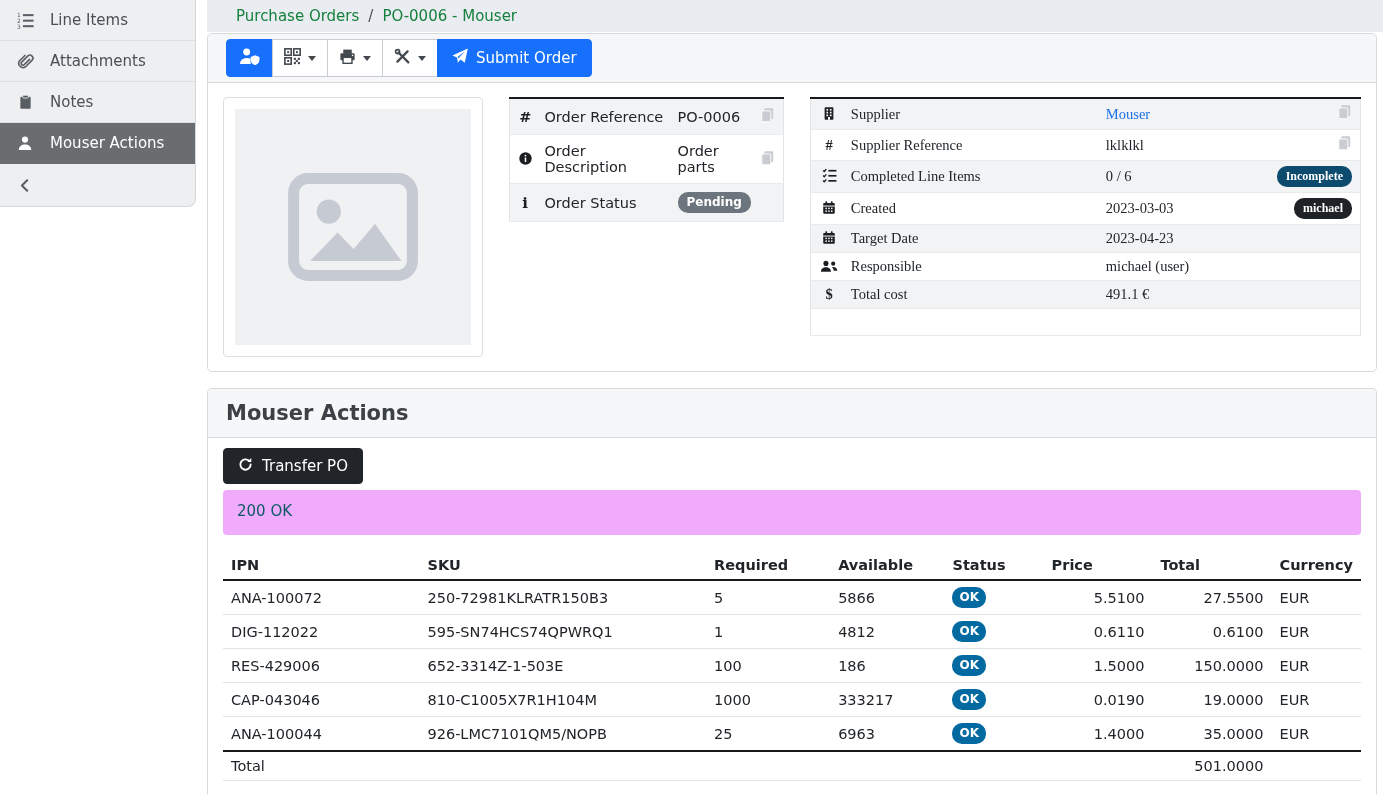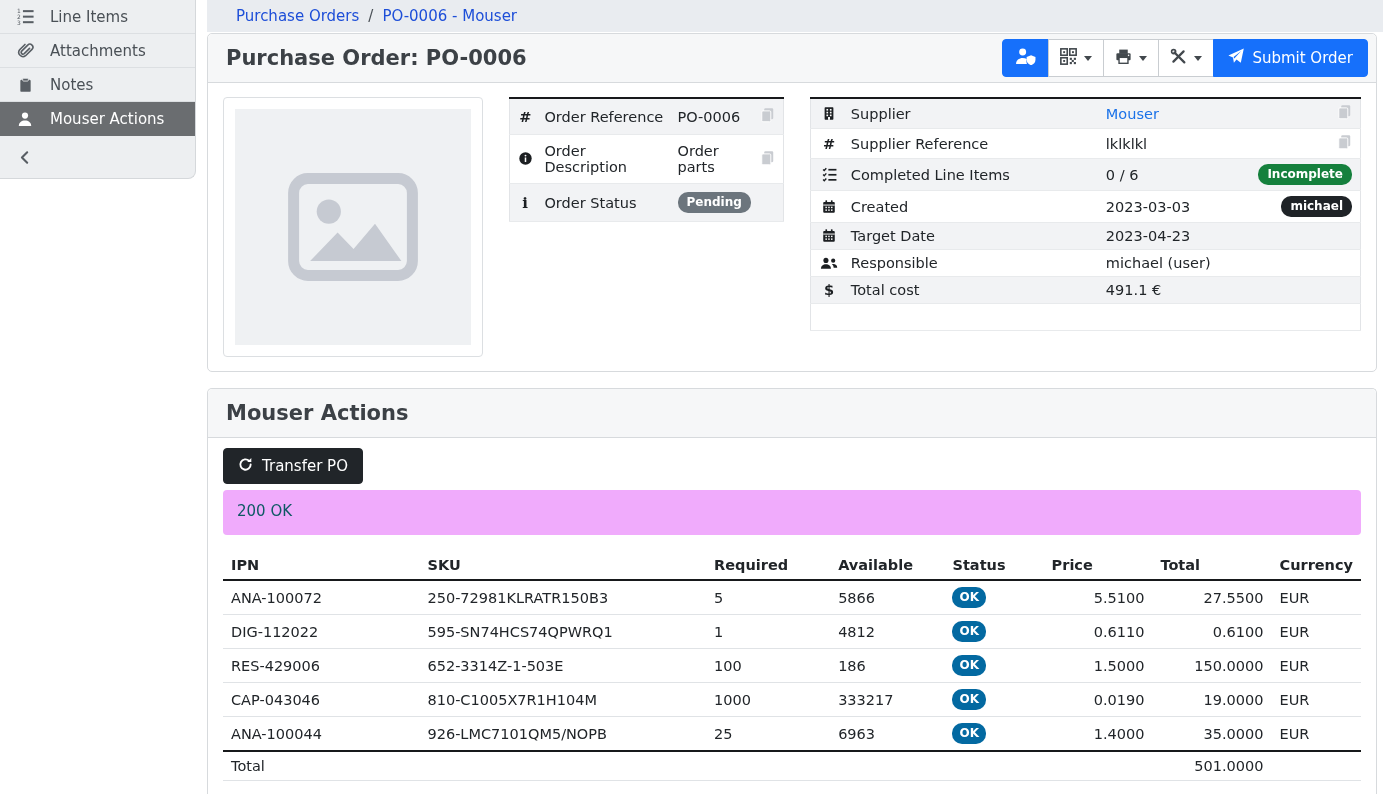--- a/index.html
+++ b/index.html
@@ -2,32 +2,32 @@
 <html><head>
 <meta charset="utf-8">
 <style>
   * { margin:0; padding:0; box-sizing:border-box; }
   html,body { width:1383px; height:794px; overflow:hidden; background:#fff;
     font-family:"DejaVu Sans","Liberation Sans",sans-serif; color:#212529; font-size:14.5px; }
 
   
   .sidebar { position:absolute; left:0; top:0; width:196px; background:#edeff1;
     border:1px solid #d5d8db; border-top:none; border-left:none; border-radius:0 0 8px 0; overflow:hidden; }
-  .side-item { display:flex; align-items:center; gap:15px; height:34px; padding:0 15px;
+  .side-item { display:flex; align-items:center; gap:15px; height:41px; padding:0 15px;
     border-bottom:1px solid #dcdfe2; color:#4a5056; font-size:15px; cursor:pointer; }
   .side-item.active { background:#6a6d70; color:#fff; border-bottom-color:#6a6d70; }
   .side-item.active .side-icon { color:#fff; }
   .side-icon { width:20px; display:flex; justify-content:center; align-items:center; color:#585e64; flex:none; }
   .side-collapse { border-bottom:none; height:42px; }
 
   
   .main { position:absolute; left:207px; top:0; width:1176px; }
   .breadcrumb-bar { height:32px; background:#e9ecf0; display:flex; align-items:center;
     padding:0 12px 0 29px; gap:9px; font-size:15px; }
-  .breadcrumb-bar a { color:#1d4ed8; text-decoration:none; cursor:pointer;text-align:right; }
+  .breadcrumb-bar a { color:#15803d; text-decoration:none; cursor:pointer;text-align:right; }
   .crumb-sep { color:#4a5056; }
 
   .panel { background:#fff; border:1px solid #d7dadd; border-radius:5px; margin:1px 6px 0 0; }
   .panel-header { background:#f6f7f8; border-bottom:1px solid #d7dadd; height:49px;
     padding:0 8px 0 18px; display:flex; align-items:center; justify-content:space-between;
     border-radius:5px 5px 0 0; }
   .panel-title { font-size:21px; font-weight:600; color:#3c4146; }
 
   
   .toolbar-group { display:flex; align-items:center; }
@@ -51,34 +51,34 @@
     align-items:center; justify-content:center; color:#c6cad2; }
 
   .details-table { border-collapse:collapse; align-self:flex-start;
     border:1px solid #e2e4e7; border-top:2px solid #17191b; }
   .details-table tr:nth-child(odd) { background:#f2f3f5; }
   .details-table td { border-bottom:1px solid #e8eaec; }
   .left-details { width:278px; }
   .left-details td { padding:8px 4px; }
   .left-details .td-label { width:162px; }
   .right-details { width:556px; }
-  .right-details td { padding:5px 4px; }
+  .right-details td { padding:5px 4px;font-family:Liberation Serif, serif; }
   .right-details .td-label { width:255px; }
   .td-icon { width:36px; text-align:center; color:#1c1f22; font-weight:bold; }
   .td-icon svg { vertical-align:-2px; }
   .td-copy { width:30px; text-align:right; padding-right:8px !important; cursor:pointer; }
   .td-extra { text-align:right; padding-right:8px !important; }
   .empty-row td { height:27px; background:#fff; }
   .link { color:#1b72e8; cursor:pointer; }
   .serif-i { font-family:"DejaVu Serif",serif; font-weight:bold; font-size:15px; }
 
   .badge { display:inline-block; padding:3px 9px; border-radius:10px; font-size:12px;
     font-weight:bold; color:#fff; line-height:1.25; }
   .badge-gray  { background:#6c757d; }
-  .badge-red   { background:#15803d; }
+  .badge-red   { background:#0c4a6e; }
   .badge-dark  { background:#1f2327; }
   .badge-green { background:#0369a1; padding:3px 7px; }
 
   
   .panel-actions { margin-top:16px; border-radius:5px 5px 0 0; border-bottom:none; min-height:407px; }
   .actions-body { padding:10px 15px 0; }
   .btn-dark { background:#212529; color:#fff; border-color:#212529; height:36px;
     padding:0 14px; gap:9px; border-radius:4px; font-size:15px; }
   .alert-info { margin-top:6px; background:#f0abfc; color:#0e5964; padding:12px 14px;
     border-radius:4px; font-size:15px; height:45px; }
@@ -144,21 +144,20 @@
 <div class="main">
 
   <nav class="breadcrumb-bar">
     <a>Purchase Orders</a>
     <span class="crumb-sep">/</span>
     <a>PO-0006 - Mouser</a>
   </nav>
 
   <section class="panel">
     <header class="panel-header">
-      <div class="panel-title">Purchase Order: PO-0006</div>
       <div class="toolbar-group">
         <button class="btn btn-blue btn-shield">
           <span>
             <svg width="21" height="18" viewBox="0 0 20 17" fill="#fff">
                 <circle cx="7.3" cy="4.7" r="3.3"></circle>
                 <path d="M1 16c0-3.6 2.9-5.7 6.3-5.7 1.5 0 2.9.4 4 1.1-.3.8-.4 1.5-.4 2.3 0 .8.2 1.6.5 2.3z"></path>
                 <path d="M15.3 7.9l4.2 1.6v2.6c0 2.6-1.7 4.3-4.2 5.2-2.5-.9-4.2-2.6-4.2-5.2V9.5z"></path>
               </svg>
           </span>
         </button>

